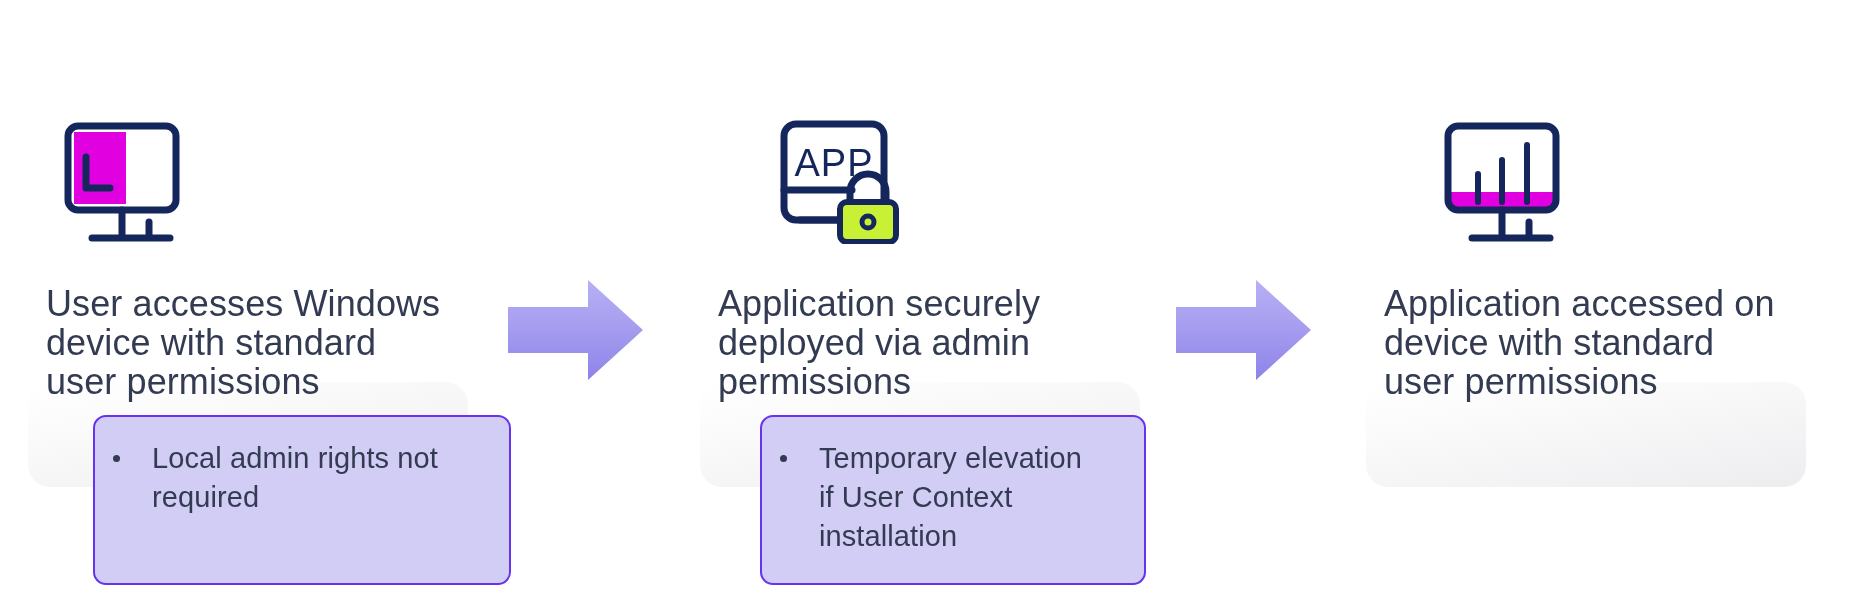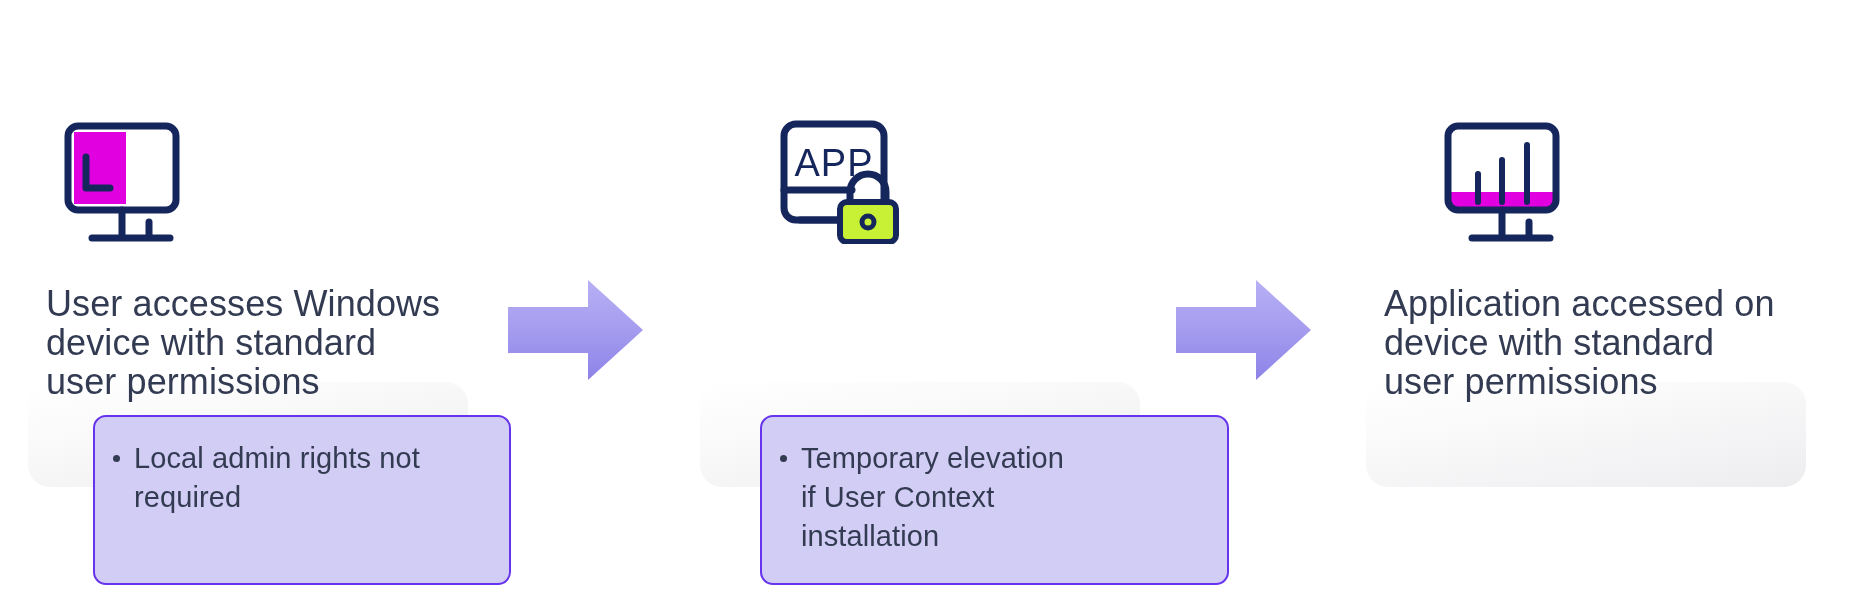--- a/index.html
+++ b/index.html
@@ -75,26 +75,26 @@
   .callout {
     position: absolute;
     border: 2px solid #6633ee;
     border-radius: 13px;
     background: #d2cdf4;
     box-sizing: border-box;
     z-index: 5;
     padding: 22px 24px 22px 18px;
   }
   .callout.b1 { left: 93px;  top: 415px; width: 418px; height: 170px; }
-  .callout.b2 { left: 760px; top: 415px; width: 469px; height: 170px; }
+  .callout.b2 { left: 760px; top: 415px; width: 386px; height: 170px; }
 
   .bullet-row {
     display: flex;
     align-items: flex-start;
-    gap: 14px;
+    gap: 32px;
   }
   .bullet-dot {
     flex: 0 0 auto;
     width: 7px;
     height: 7px;
     border-radius: 50%;
     background: #333b52;
     margin-top: 16px;
   }
   .bullet-text {
@@ -173,20 +173,23 @@
                  A12 12 0 0 1 98 108 L22 108 A12 12 0 0 1 10 96 Z" fill="none" stroke="#14265c" stroke-width="7"></path>
         <text x="60" y="64" font-family="'Liberation Sans', sans-serif" font-size="38" font-weight="400" fill="#14265c" text-anchor="middle" letter-spacing="1">APP</text>
         <line x1="10" y1="78" x2="78" y2="78" stroke="#14265c" stroke-width="7" stroke-linecap="round"></line>
         <line x1="26" y1="108" x2="78" y2="108" stroke="#14265c" stroke-width="7" stroke-linecap="round"></line>
         <path d="M76 92 L76 80 A18 18 0 0 1 112 80 L112 92" fill="none" stroke="#14265c" stroke-width="7" stroke-linecap="round"></path>
         <rect x="66" y="90" width="56" height="40" rx="7" ry="7" fill="#c8f135" stroke="#14265c" stroke-width="6"></rect>
         <circle cx="94" cy="110" r="6" fill="none" stroke="#14265c" stroke-width="5"></circle>
       </svg>
     </div>
 
+    <div class="caption">Application securely
+deployed via admin
+permissions</div>
   </div>
 
   <div class="callout b2">
     <div class="bullet-row">
       <span class="bullet-dot"></span>
       <span class="bullet-text">Temporary elevation
 if User Context
 installation</span>
     </div>
   </div>

